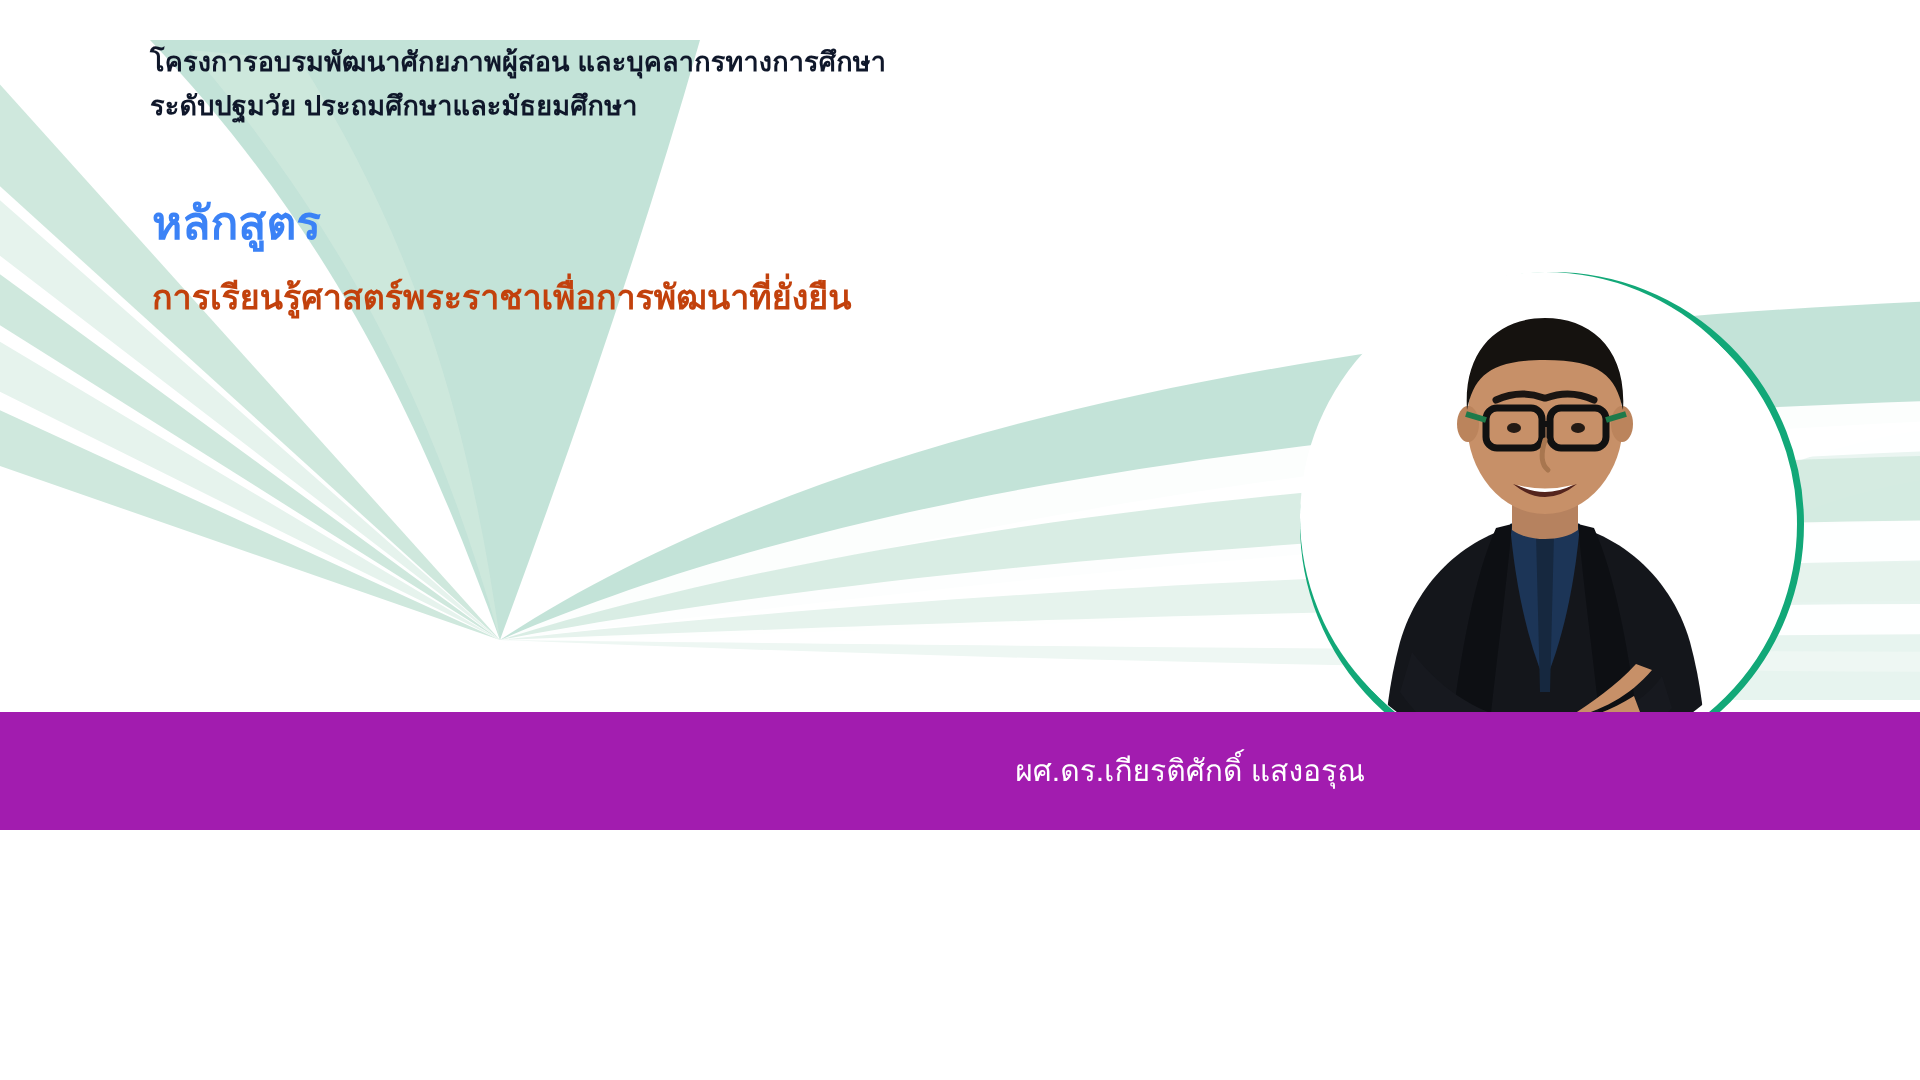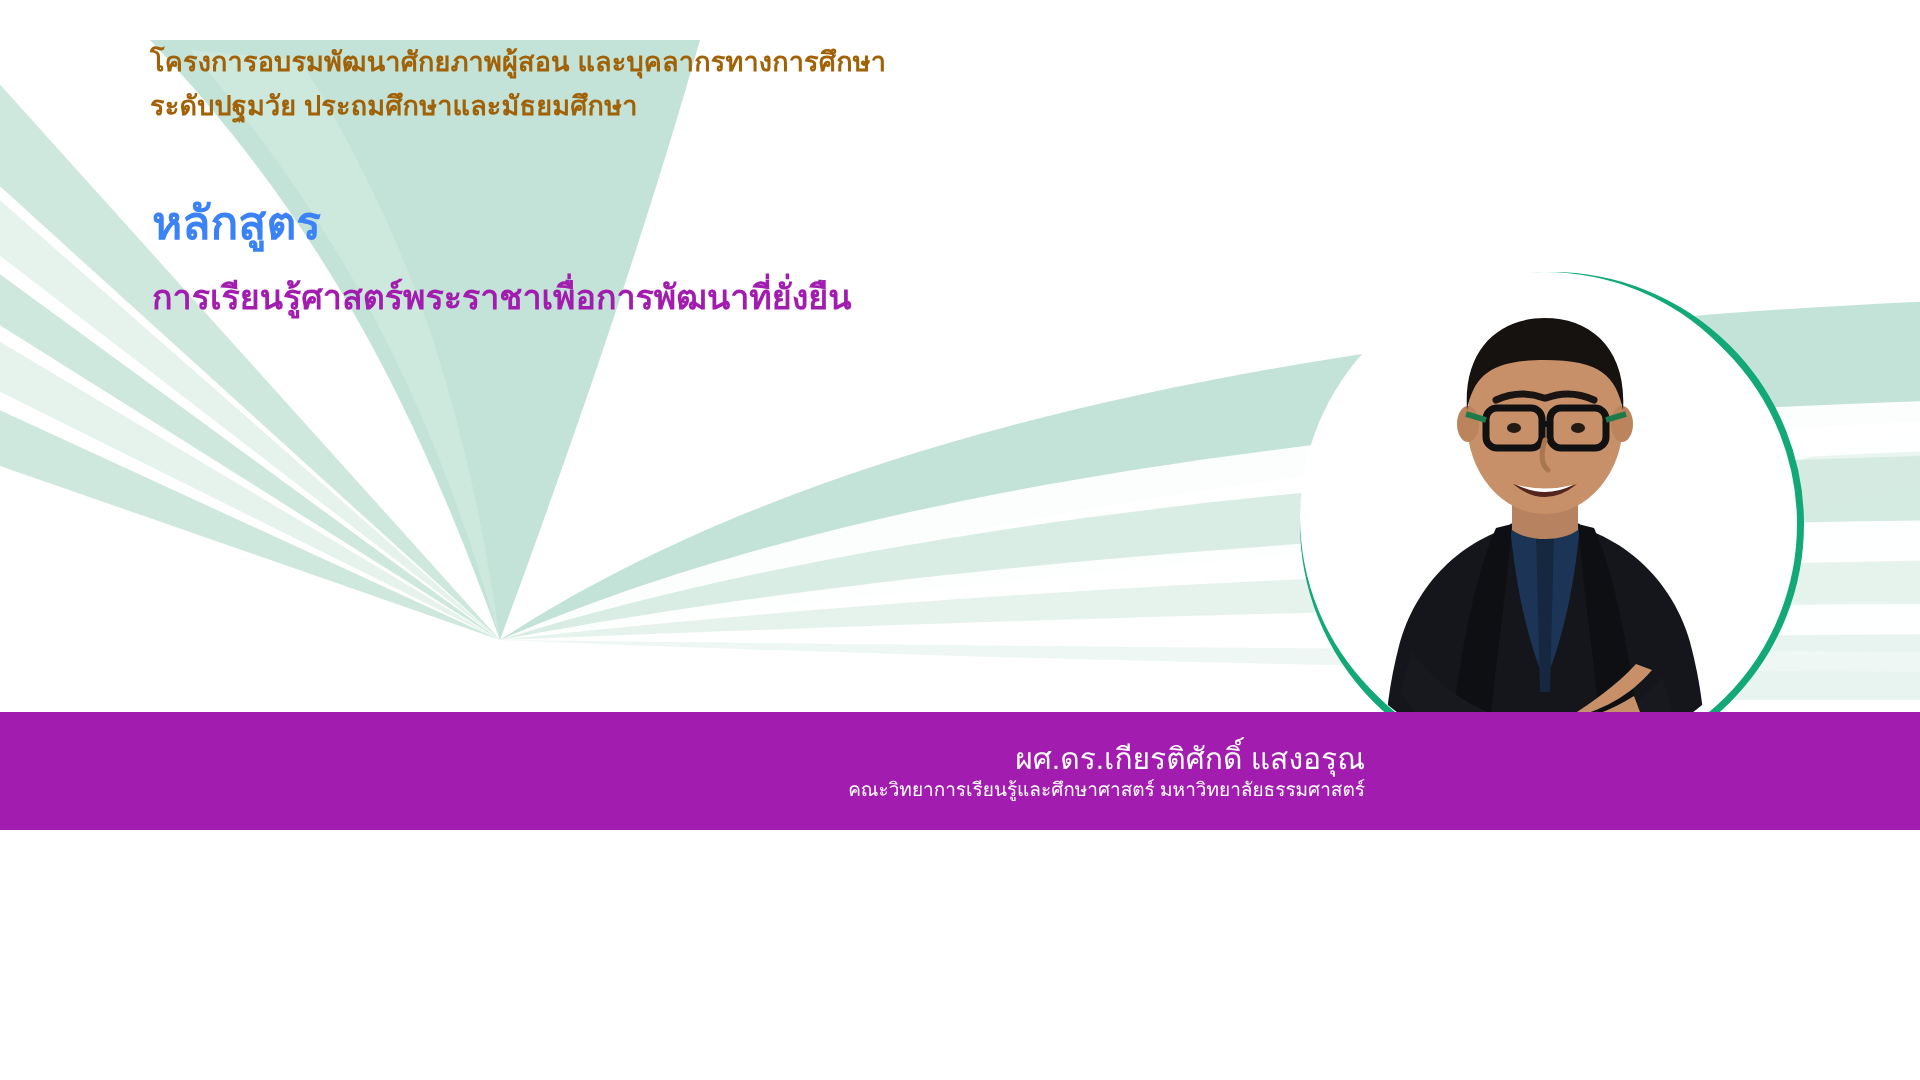--- a/index.html
+++ b/index.html
@@ -10,30 +10,30 @@
     position:relative;
   }
   .stage{position:absolute;inset:0;width:1920px;height:1080px;overflow:hidden;background:#fff;}
 
   
   .bg-svg{position:absolute;left:0;top:0;width:1920px;height:855px;}
 
   
   .head-block{position:absolute;left:150px;top:40px;width:1100px;}
   .head-line{
-    color:#a16207;font-size:27px;line-height:44px;font-weight:700;letter-spacing:.2px;
+    color:#0f172a;font-size:27px;line-height:44px;font-weight:700;letter-spacing:.2px;
     white-space:nowrap;
   }
   .course-word{
     position:absolute;left:152px;top:196px;
     color:#3b82f6;font-size:46px;font-weight:700;line-height:54px;white-space:nowrap;
   }
   .course-title{
     position:absolute;left:152px;top:275px;
-    color:#a21caf;font-size:34px;font-weight:700;line-height:44px;white-space:nowrap;
+    color:#c2410c;font-size:34px;font-weight:700;line-height:44px;white-space:nowrap;
   }
 
   
   .photo-wrap{
     position:absolute;left:1300px;top:272px;width:490px;height:490px;
     border-radius:50%;border:7px solid #12a878;background:#fff;
     overflow:visible;
   }
   .photo-clip{
     position:absolute;left:-7px;top:-7px;width:490px;height:490px;border-radius:50%;
@@ -146,21 +146,20 @@
                  L372,436 C340,472 296,490 246,490 C178,490 128,462 100,420 Z" fill="#17191f"></path>
         <path d="M352,398 C330,424 300,440 268,446 C292,430 316,414 336,392 Z" fill="#c79068"></path>
         <path d="M258,452 C286,448 312,438 334,424 L340,440 C314,456 286,466 258,468 Z" fill="#c79068"></path>
       </svg>
     </div>
   </div>
 
   <div class="speaker-band">
     <div class="speaker-inner">
       <div class="sp-name">ผศ.ดร.เกียรติศักดิ์ แสงอรุณ</div>
-      <div class="sp-role2">คณะวิทยาการเรียนรู้และศึกษาศาสตร์ มหาวิทยาลัยธรรมศาสตร์</div>
     </div>
   </div>
 
   <div class="footer">
 
     
 
     
     
 

